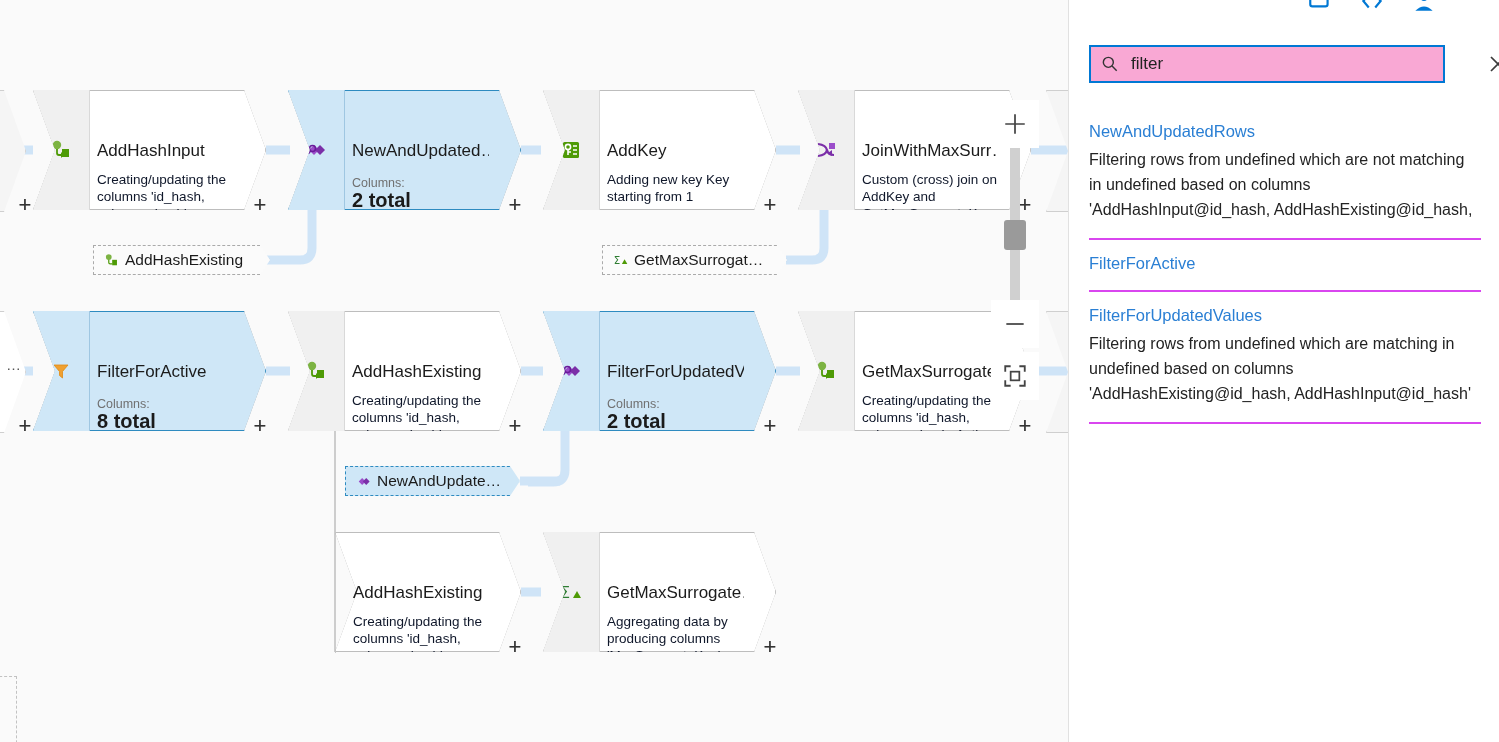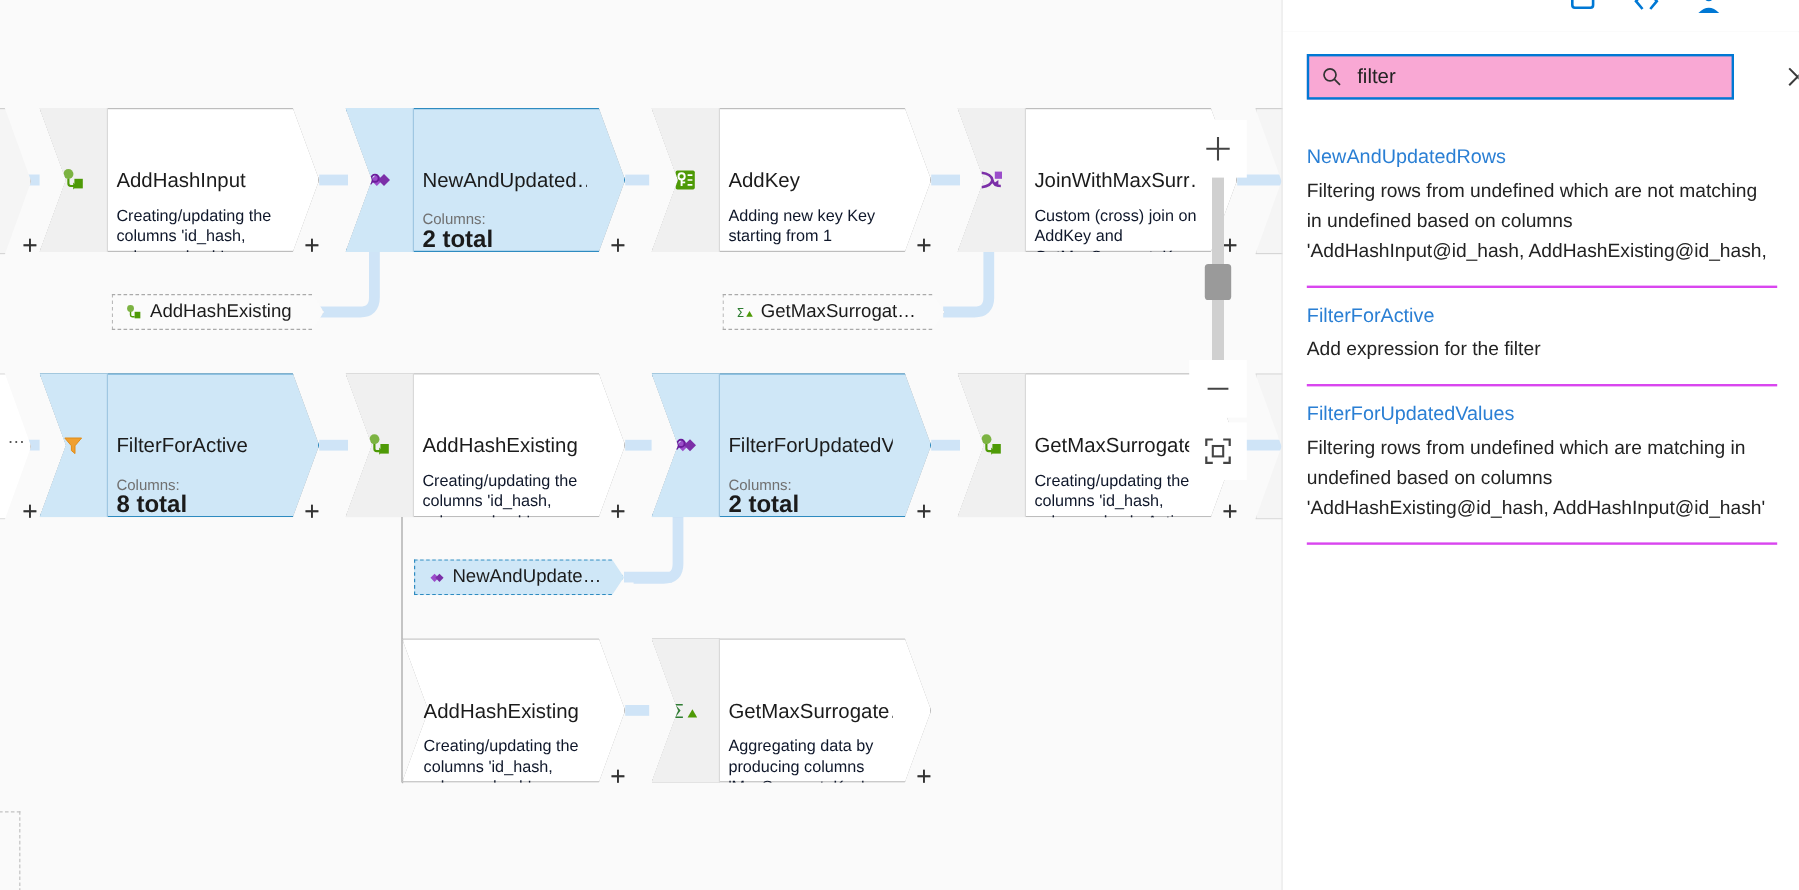--- a/index.html
+++ b/index.html
@@ -497,21 +497,20 @@
       </div>
     </div>
 
     <div class="results">
       <div class="result">
         <div class="rtitle">NewAndUpdatedRows</div>
         <div class="rdesc">Filtering rows from undefined which are not matching in undefined based on columns 'AddHashInput@id_hash, AddHashExisting@id_hash,</div>
       </div>
       <div class="result">
         <div class="rtitle">FilterForActive</div>
-        <div class="rdesc">Add expression for the filter</div>
       </div>
       <div class="result">
         <div class="rtitle">FilterForUpdatedValues</div>
         <div class="rdesc">Filtering rows from undefined which are matching in undefined based on columns 'AddHashExisting@id_hash, AddHashInput@id_hash'</div>
       </div>
     </div>
   </div>
 
 </div>
 

